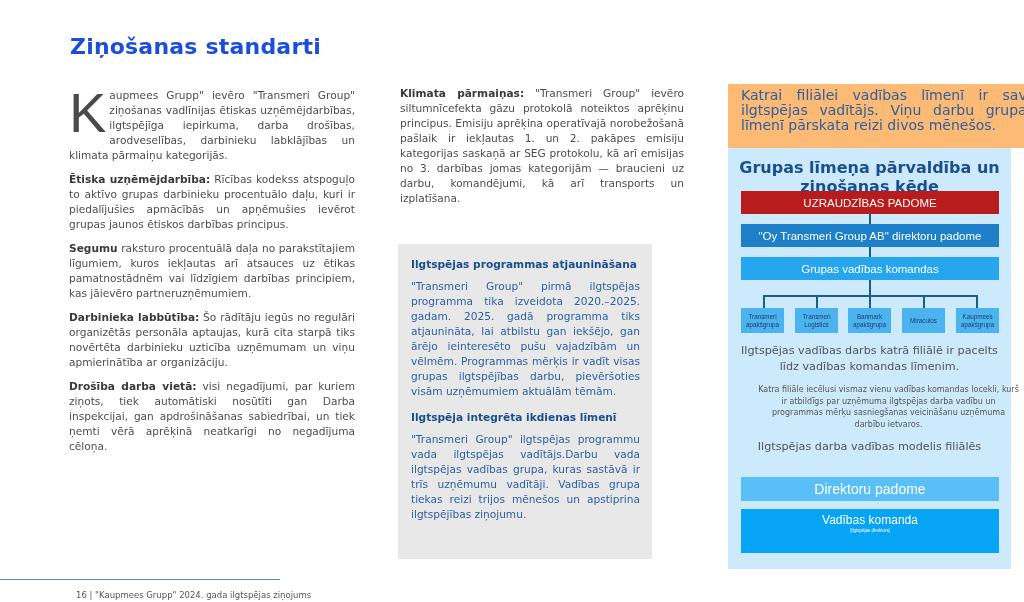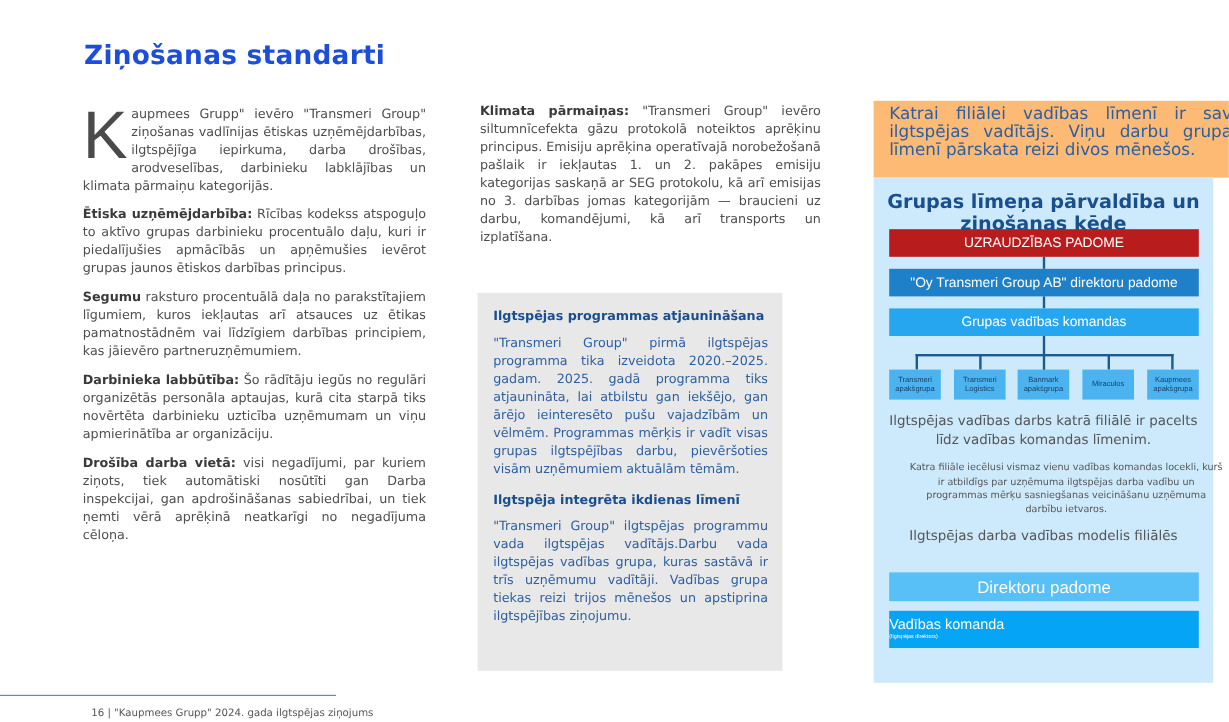--- a/index.html
+++ b/index.html
@@ -33,21 +33,21 @@
   .vline { position: absolute; width: 2px; background: #1a5c8f; }
   .hline { position: absolute; height: 2px; background: #1a5c8f; }
 
   .sub { position: absolute; top: 160px; width: 43px; height: 25px; background: #4bb4f0; color: #1a3f66; font-family: "Liberation Sans", sans-serif; font-size: 6.3px; line-height: 8px; display: flex; align-items: center; justify-content: center; text-align: center; }
 
   .bp-text1 { position: absolute; top: 195px; left: 10px; width: 263px; text-align: center; font-size: 11.2px; line-height: 16px; color: #555; }
   .bp-text2 { position: absolute; top: 236px; left: 10px; width: 263px; text-align: center; font-size: 8px; line-height: 11.5px; color: #555; margin-left: 19px; }
   .bp-text3 { position: absolute; top: 292px; left: 10px; width: 263px; text-align: center; font-size: 11.2px; color: #555; }
 
   .ob4 { position: absolute; left: 13px; top: 329px; width: 258px; height: 24px; background: #58bff7; color: #fff; font-family: "Liberation Sans", sans-serif; font-size: 14px; display: flex; align-items: center; justify-content: center; }
-  .ob5 { position: absolute; left: 13px; top: 361px; width: 258px; height: 31px; background: #06a4f5; color: #fff; font-family: "Liberation Sans", sans-serif; padding-top: 4px; }
+  .ob5 { position: absolute; left: 13px; top: 361px; width: 258px; height: 44px; background: #06a4f5; color: #fff; font-family: "Liberation Sans", sans-serif; text-align: center; padding-top: 4px; }
   .ob5 .main { font-size: 12px; line-height: 14px; }
   .ob5 .small { font-size: 4.5px; line-height: 7px; }
 
   .footer-line { position: absolute; left: 0; top: 579px; width: 280px; height: 1px; background: #5a8cc0; }
   .footer { position: absolute; left: 76px; top: 590px; font-size: 8.5px; color: #555; }
 </style>
 </head>
 <body>
 
 <h1 class="title">Ziņošanas standarti</h1>

